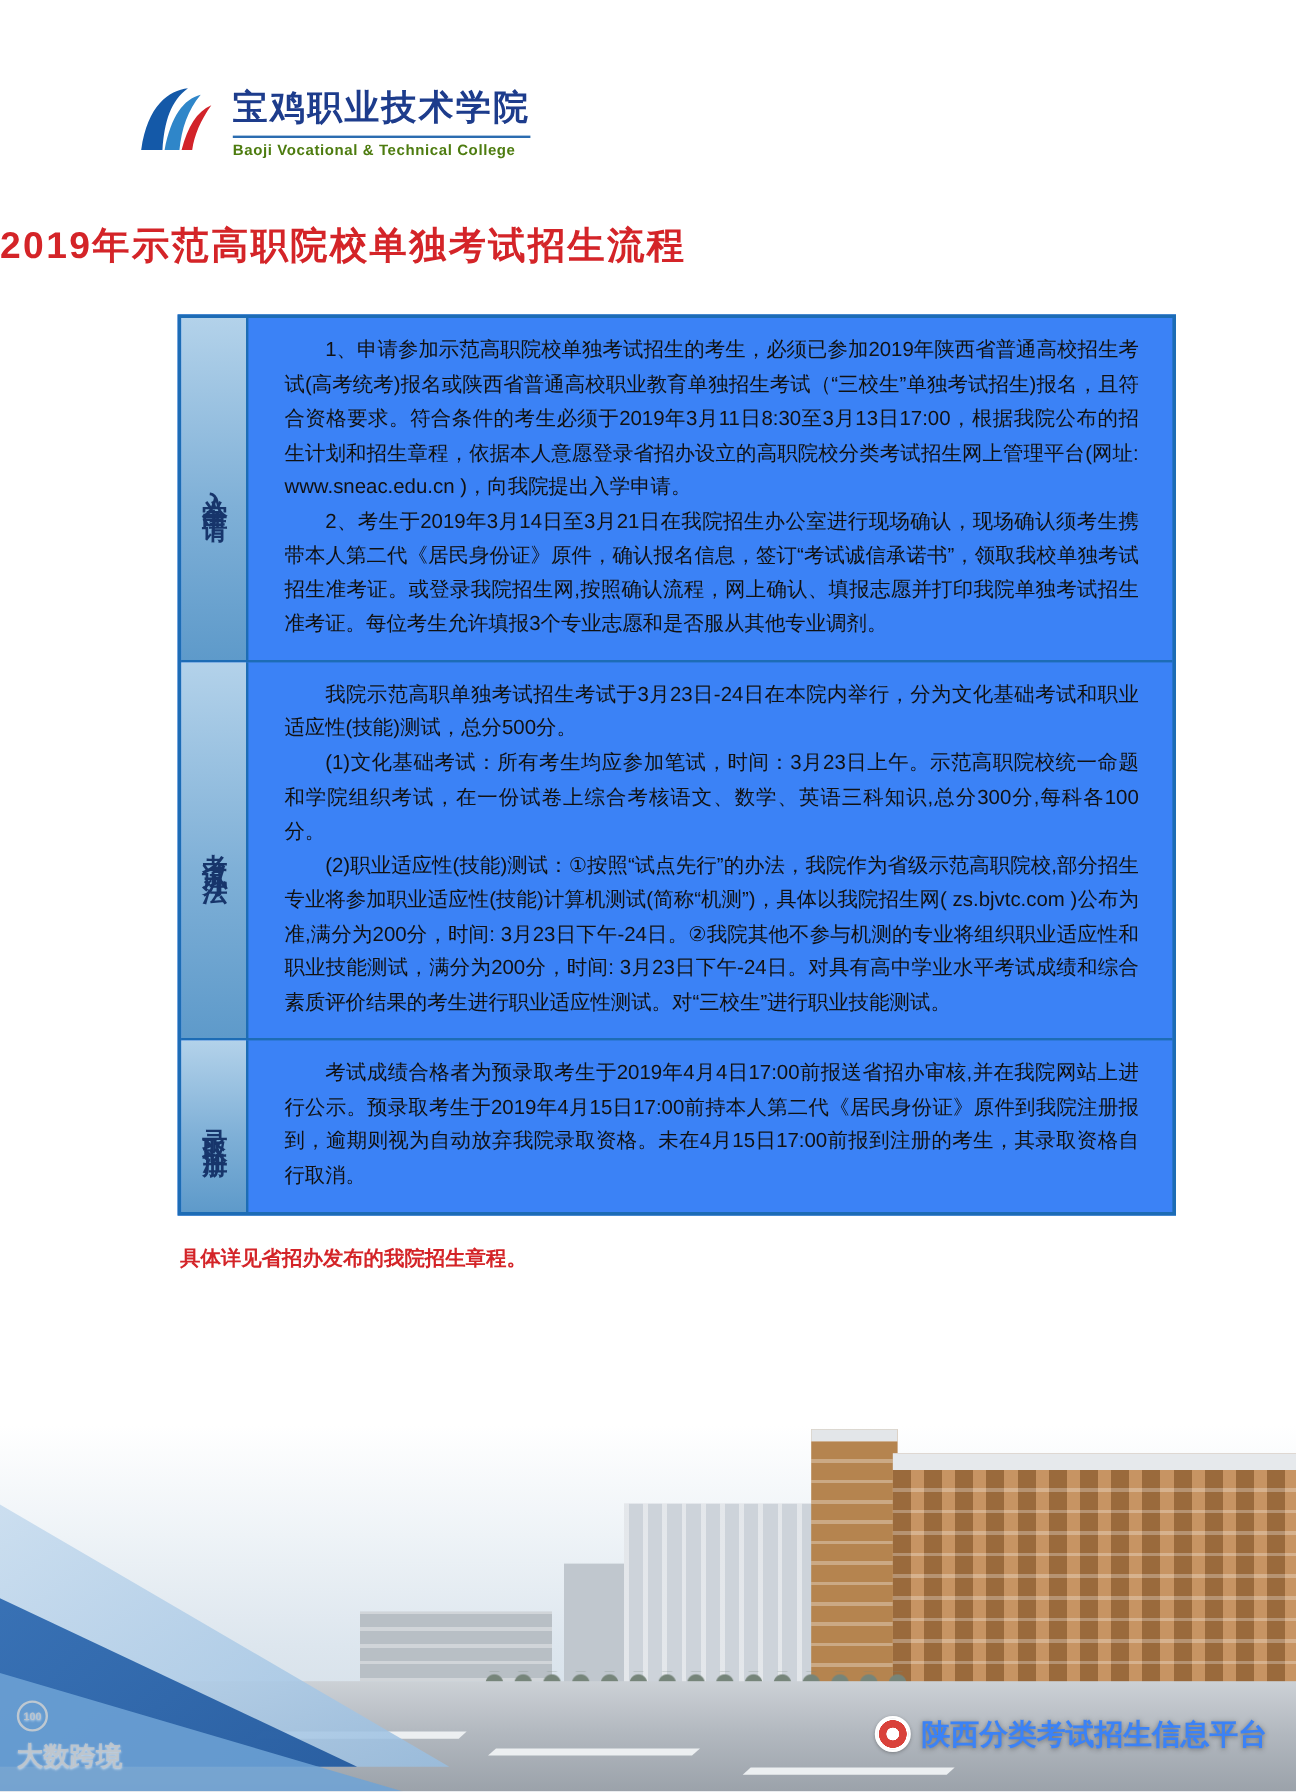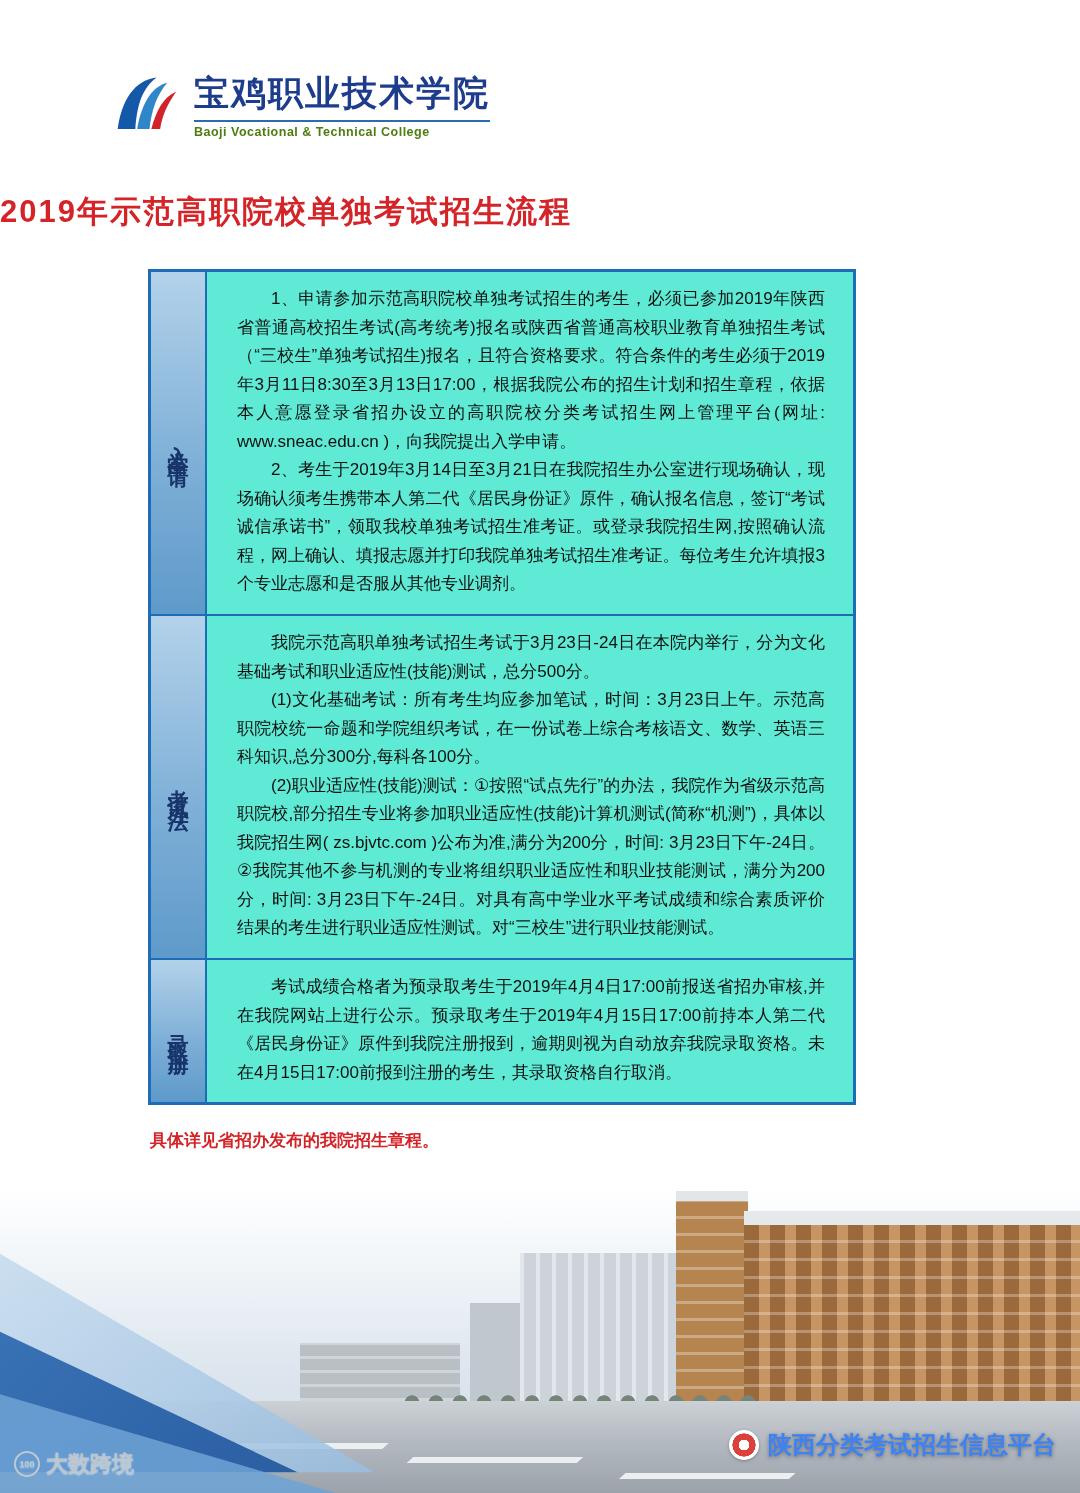--- a/index.html
+++ b/index.html
@@ -15,40 +15,40 @@
 
   
   header.logo {
     display:flex; align-items:center; gap:12px;
     padding:70px 0 0 110px;
   }
   .logo-mark { display:block; line-height:0; }
   .logo-text { display:flex; flex-direction:column; }
   .name-cn {
     font-family:"DejaVu Serif","Liberation Serif",serif;
-    font-size:35px; font-weight:bold; color:#1d3c8c; letter-spacing:2px;
+    font-size:29px; font-weight:bold; color:#1d3c8c; letter-spacing:2px;
   }
   .name-en {
     font-size:12.5px; font-weight:bold; color:#4d7c0f; letter-spacing:0.5px;
     border-top:2px solid #2b6cb0; padding-top:3px; margin-top:3px;
   }
 
   
   h1.title {
     margin:52px 17px 36px 0;
     text-align:left;
     color:#d42428;
     font-size:31px; font-weight:bold; letter-spacing:2px;
   }
 
   
   .flow-table {
-    width:708px; margin-left:148px;
+    width:832px; margin-left:148px;
     border:3px solid #1d6cb5;
-    background:#5eead4;
+    background:#3b82f6;
   }
   .row { display:flex; border-bottom:2px solid #1d6cb5; }
   .row:last-child { border-bottom:none; }
   .side {
     flex:none; width:56px;
     display:flex; align-items:center; justify-content:center;
     background:linear-gradient(180deg,#b3d2ea 0%,#7fb0d7 55%,#5e9aca 100%);
     border-right:2px solid #1d6cb5;
   }
   .side span {
@@ -141,23 +141,24 @@
   }
   .wm-icon {
     width:30px; height:30px; border-radius:50%;
     border:2px solid #fff;
     background:
       radial-gradient(circle at 50% 50%, #ffffff 0 28%, #d9413a 30% 62%, #ffffff 64%);
     box-shadow:0 1px 3px rgba(50,50,50,.4);
   }
   .badge {
     position:absolute; left:14px; bottom:14px; z-index:7;
-    display:flex; align-items:center; gap:6px;
+    display:flex; align-items:flex-start; gap:6px;
     color:rgba(190,197,204,.95); font-size:22px; font-weight:bold;
     text-shadow:0 1px 2px rgba(255,255,255,.65);
+    flex-direction:column;
   }
   .badge-icon {
     width:26px; height:26px; border-radius:50%;
     border:2px solid rgba(195,202,209,.95);
     display:flex; align-items:center; justify-content:center;
     font-size:9px; font-weight:bold; letter-spacing:0;
   }
 </style>
 </head>
 <body>

